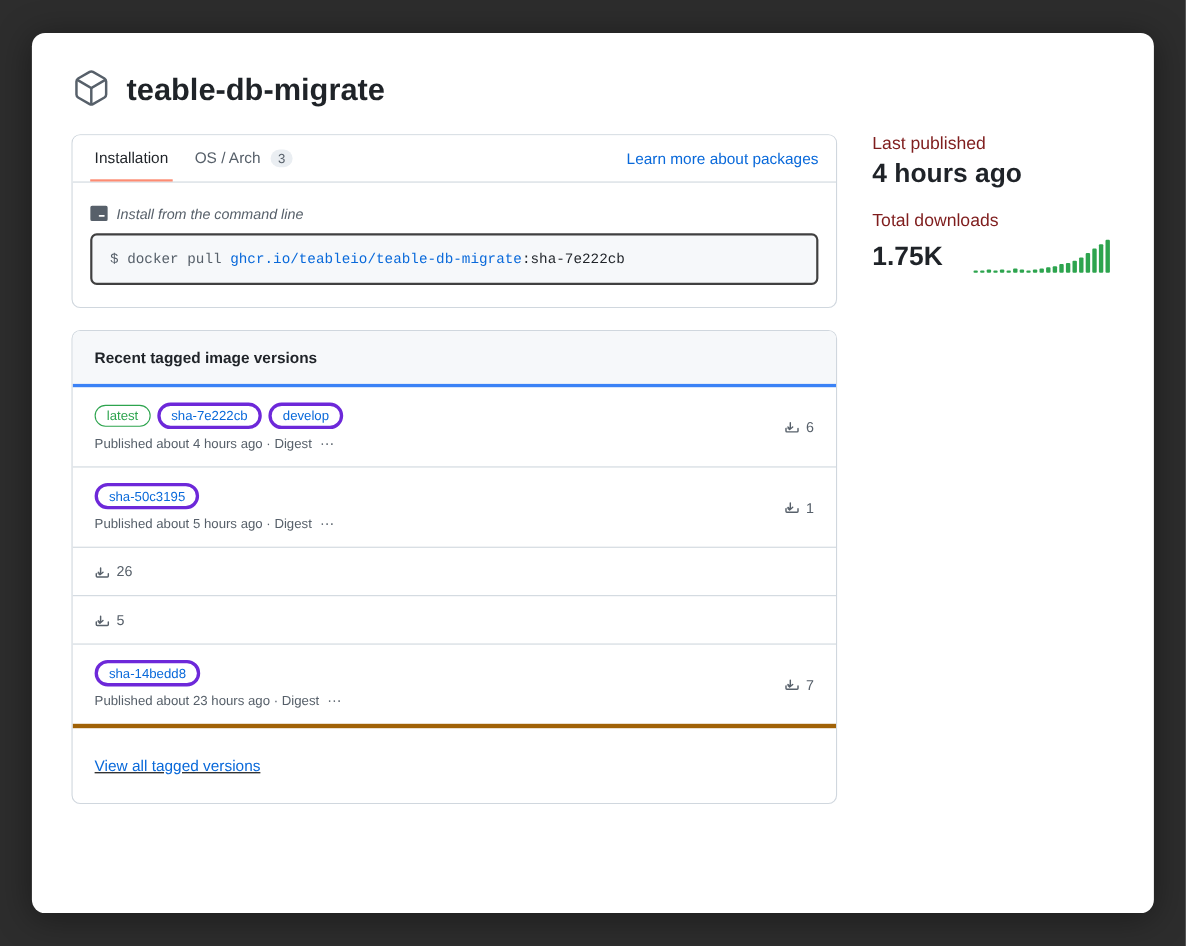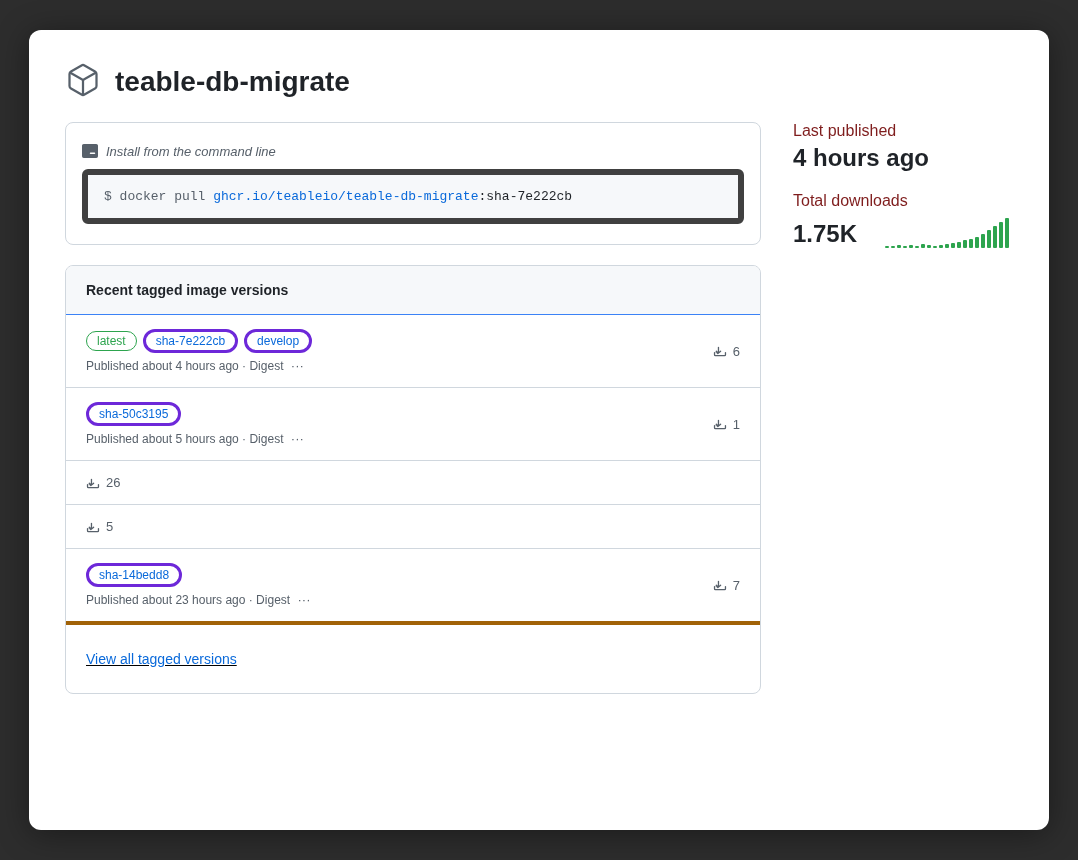--- a/index.html
+++ b/index.html
@@ -113,21 +113,21 @@
     }
     .terminal-icon {
       width: 16px;
       height: 16px;
       display: inline-flex;
       align-items: center;
       justify-content: center;
     }
     .code-block {
       background: #f6f8fa;
-      border: 6px solid #404040;
+      border: 2px solid #404040;
       border-radius: 6px;
       padding: 14px 16px;
       font-family: "SFMono-Regular", Consolas, "Liberation Mono", Menlo, monospace;
       font-size: 13px;
       color: #1f2328;
     }
     .code-block .cmd-prefix {
       color: #57606a;
     }
     .code-block .link-blue {
@@ -135,21 +135,21 @@
     }
     
     .versions-panel {
       border: 1px solid #d0d7de;
       border-radius: 8px;
       overflow: hidden;
     }
     .versions-header {
       padding: 16px 20px;
       background: #f6f8fa;
-      border-bottom: 1px solid #3b82f6;
+      border-bottom: 3px solid #3b82f6;
       font-weight: 600;
       font-size: 14px;
       color: #1f2328;
     }
     .version-row {
       padding: 14px 20px;
       border-bottom: 1px solid #d0d7de;
       display: flex;
       align-items: center;
       justify-content: space-between;
@@ -248,20 +248,32 @@
         <line x1="12" y1="22.08" x2="12" y2="12"></line>
       </svg>
     </span>
     <h1 class="page-title">teable-db-migrate</h1>
   </div>
 
   <div class="main-layout">
     <div class="main-content">
 
       <div class="panel">
+        <div class="tabs-header">
+          <div class="tabs-nav">
+            <div class="tab-item active">
+              <span>Installation</span>
+            </div>
+            <div class="tab-item">
+              <span>OS / Arch</span>
+              <span class="tab-badge">3</span>
+            </div>
+          </div>
+          <a class="learn-more-link">Learn more about packages</a>
+        </div>
         <div class="tab-content">
           <div class="install-section-title">
             <span class="terminal-icon">
               <svg width="16" height="16" viewBox="0 0 16 16" fill="currentColor">
                 <path d="M0 2.75C0 1.784.784 1 1.75 1h12.5c.966 0 1.75.784 1.75 1.75v10.5A1.75 1.75 0 0 1 14.25 15H1.75A1.75 1.75 0 0 1 0 13.25ZM6.06 10.79l-3.22-3.22a.749.749 0 0 1 0-1.06l3.22-3.22a.749.749 0 1 1 1.06 1.06L4.44 7.1l2.66 2.53-1.04 1.16ZM8.5 11h4a.75.75 0 0 0 0-1.5h-4a.75.75 0 0 0 0 1.5Z"></path>
               </svg>
             </span>
             <span>Install from the command line</span>
           </div>
           <div class="code-block">

